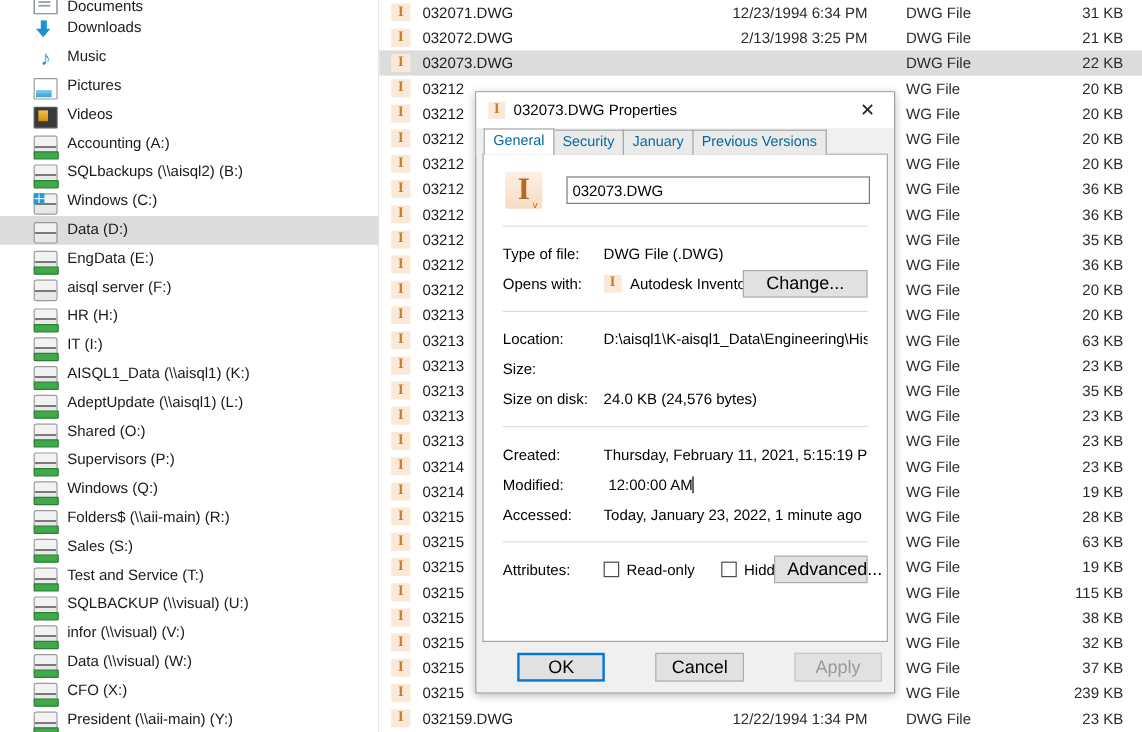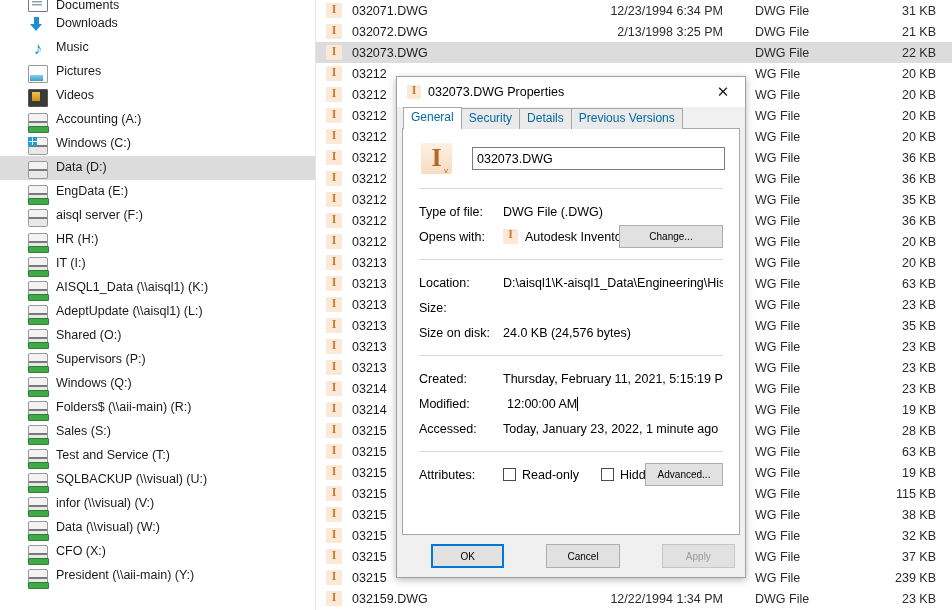--- a/index.html
+++ b/index.html
@@ -204,21 +204,21 @@
   .prop-value { flex: 1 1 auto; white-space: nowrap; overflow: hidden; text-overflow: clip;}
   .opens-ico {
     width: 15px; height: 15px; background:#fbe8d6; border-radius:1px; position:relative;
     display:inline-block; vertical-align:-3px; margin-right:7px;
   }
   .opens-ico::before{
     content:"I"; position:absolute; left:0; right:0; top:-2px; text-align:center;
     font-size:12px; font-weight:bold; color:#c87b33; font-family:"Liberation Serif",serif;
   }
   .btn {
-    font-size: 10px; font-family: "Liberation Sans", sans-serif;
+    font-size: 15px; font-family: "Liberation Sans", sans-serif;
     background: #e1e1e1; border: 1px solid #adadad; color: #000;
     height: 23px; padding: 0 10px; cursor: pointer; line-height: 21px; margin-left: 34px;
   }
   .btn:disabled, .btn.disabled { color: #9a9a9a; background:#e1e1e1; border-color:#c6c6c6;}
   .btn-change { position: absolute; right: 0px; width: 104px; }
   .opens-row { position: relative; }
   .attr-row { display:flex; align-items:center; height: 25px; font-size:12.5px; color:#000;
      position: relative; }
   .cbx { width: 13px; height: 13px; border: 1px solid #4b4b4b; background:#fff;
      display:inline-block; margin-right: 6px; vertical-align:-2px; }
@@ -255,20 +255,24 @@
       </div>
       <div class="nav-item">
         <span class="nav-icon ic-video"></span>
         <span class="nav-label">Videos</span>
       </div>
       <div class="nav-item">
         <span class="nav-icon ic-drive-net"></span>
         <span class="nav-label">Accounting (A:)</span>
       </div>
       <div class="nav-item">
+        <span class="nav-icon ic-drive-net"></span>
+        <span class="nav-label">SQLbackups (\\aisql2) (B:)</span>
+      </div>
+      <div class="nav-item">
         <span class="nav-icon ic-drive-win"></span>
         <span class="nav-label">Windows (C:)</span>
       </div>
       <div class="nav-item selected">
         <span class="nav-icon ic-drive-plain"></span>
         <span class="nav-label">Data (D:)</span>
       </div>
       <div class="nav-item">
         <span class="nav-icon ic-drive-net"></span>
         <span class="nav-label">EngData (E:)</span>
@@ -551,21 +555,21 @@
 
     <div id="dlg-titlebar">
       <span class="tb-ico"></span>
       <span id="dlg-title">032073.DWG Properties</span>
       <span id="dlg-close">✕</span>
     </div>
 
     <div id="dlg-tabs">
         <div class="tab active">General</div>
         <div class="tab">Security</div>
-        <div class="tab">Details</div>
+        <div class="tab">January</div>
         <div class="tab">Previous Versions</div>
       </div>
 
     <div id="dlg-body">
 
       <div class="name-row">
         <span class="big-ico"></span>
         <input class="name-input" type="text" value="032073.DWG" style="">
       </div>
 

